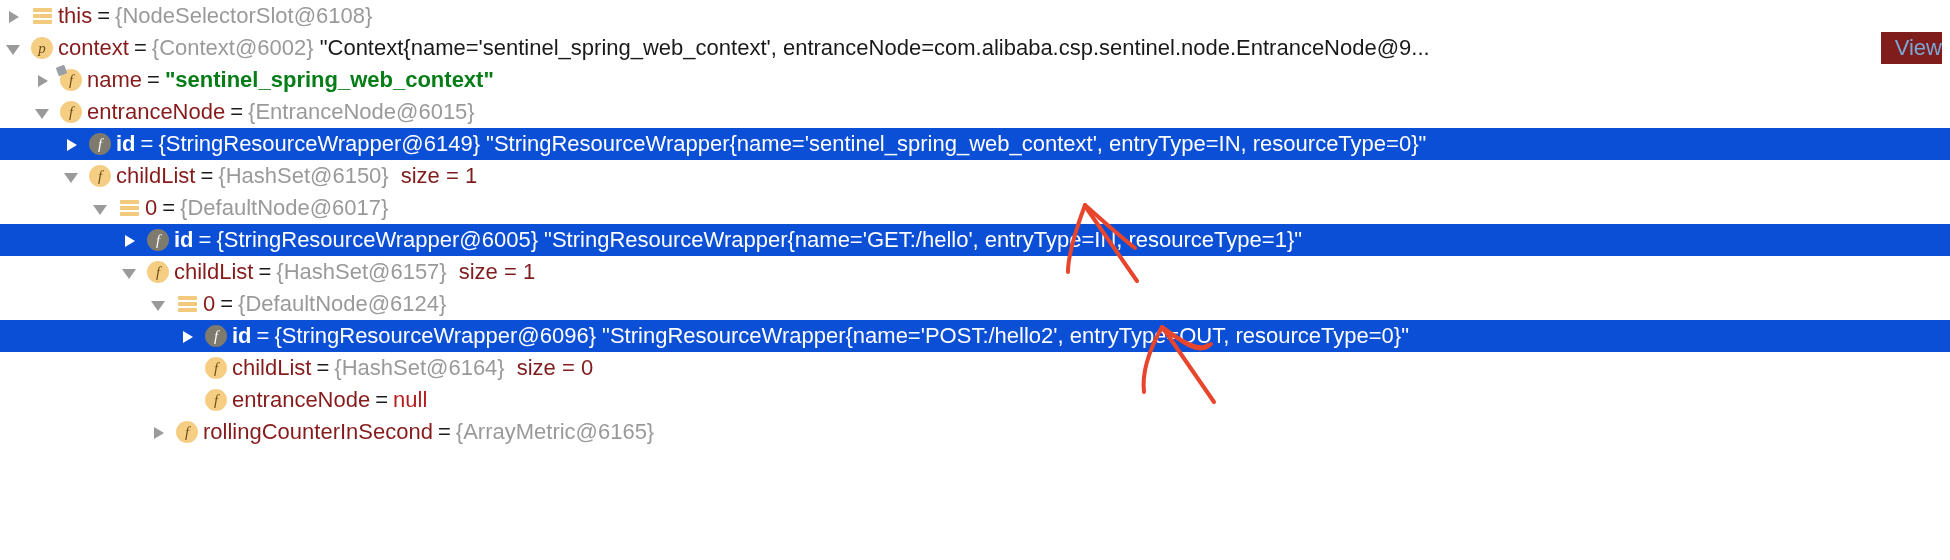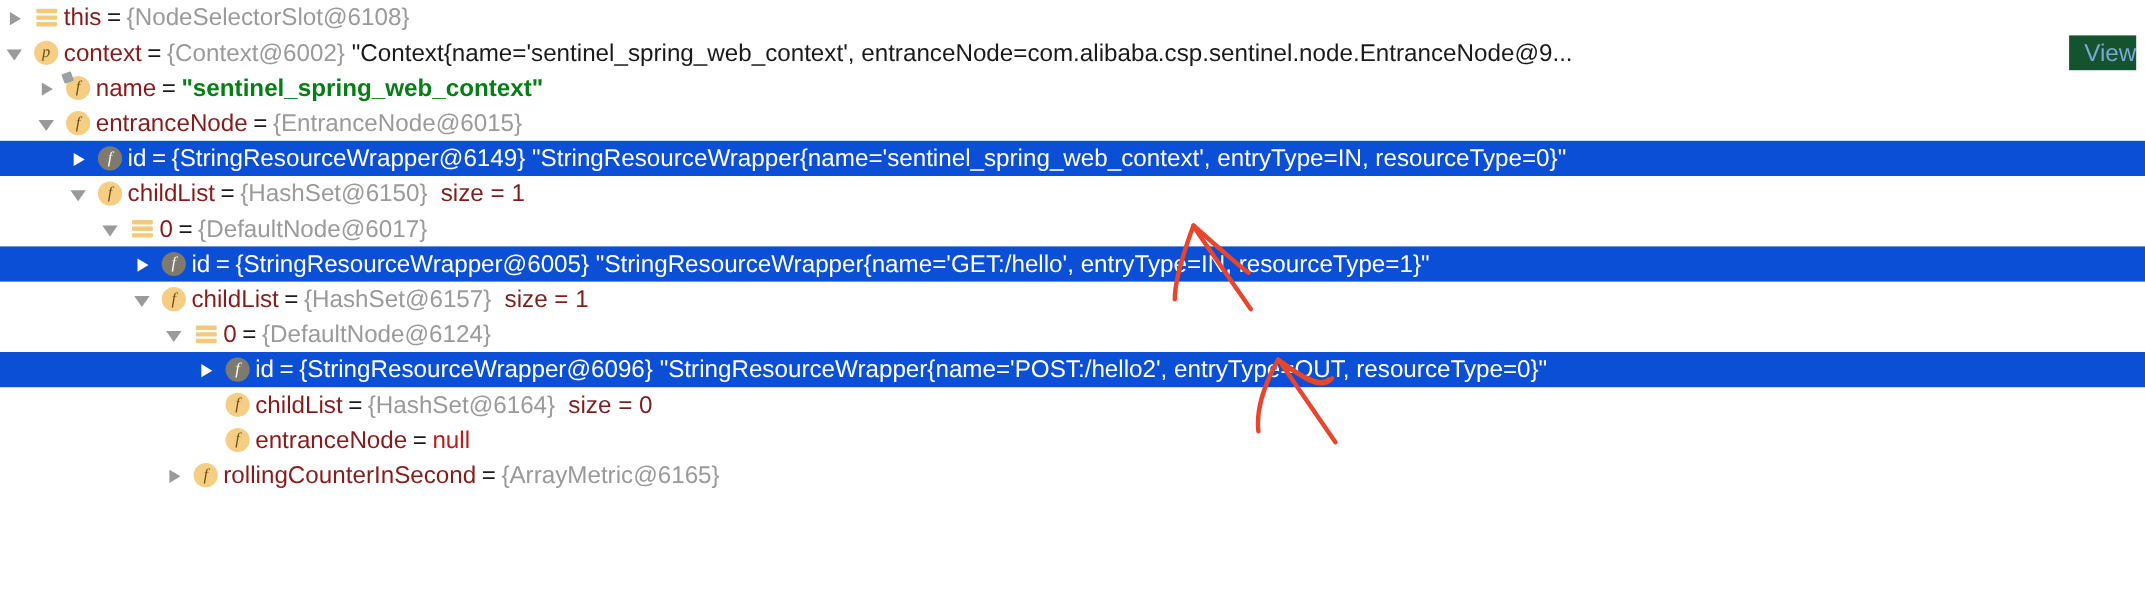--- a/index.html
+++ b/index.html
@@ -131,34 +131,34 @@
   .size   { color: #7f1d1d; padding-left: 12px; }
   .tostr  { color: #1a1a1a; }
   .tree-row.selected .name,
   .tree-row.selected .eq,
   .tree-row.selected .ref,
   .tree-row.selected .strval,
   .tree-row.selected .plain,
   .tree-row.selected .size,
   .tree-row.selected .sizeeq,
   .tree-row.selected .tostr { color: #ffffff; font-weight: normal; }
-  .tree-row.selected .name { font-weight: normal; margin-top: 44px; }
+  .tree-row.selected .name { font-weight: bold; margin-top: 44px; }
   .view-link {
     color: #7BA7D7;
     padding-left: 10px;
     cursor: pointer;
   }
   .row-trailing {
     position: absolute;
     right: 8px;
     top: 0;
     height: 32px;
     line-height: 32px;
     font-size: 22px;
-    background: #14532d;
+    background: #7f1d1d;
     padding-left: 4px;
   }
   .cliptext {
     overflow: hidden;
     display: inline-block;
     white-space: nowrap;
   }
   #annotation-layer {
     position: absolute;
     left: 0; top: 0;

